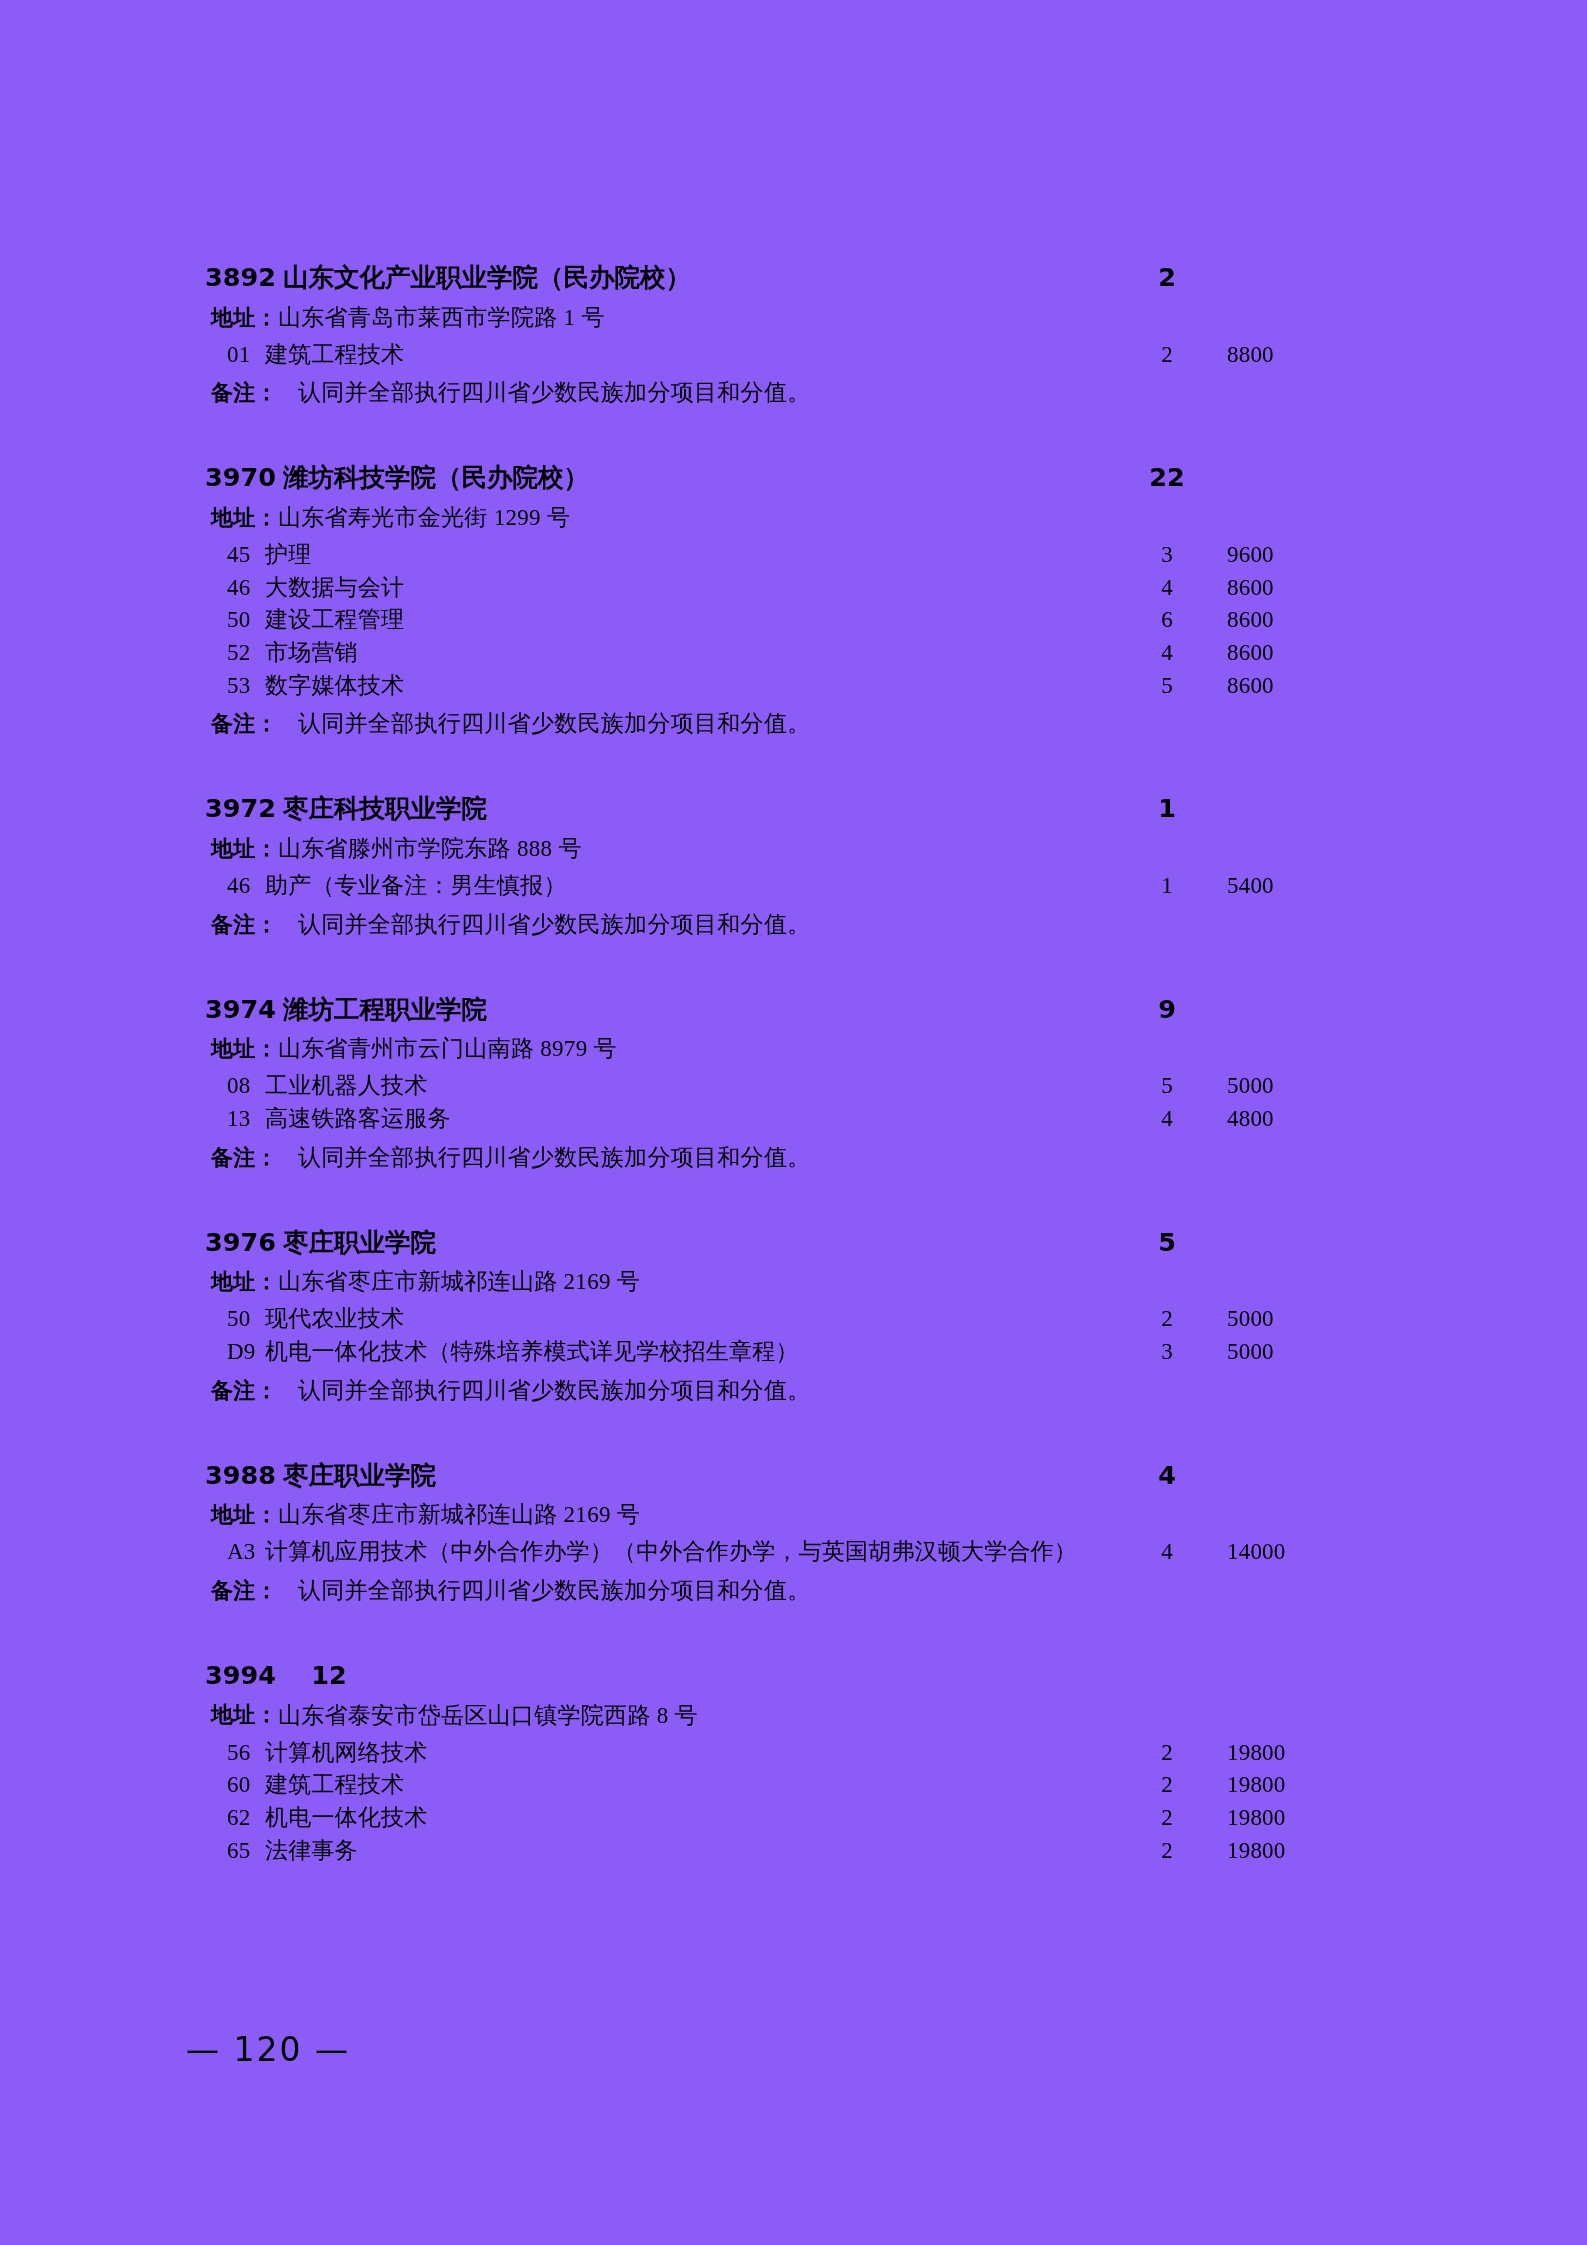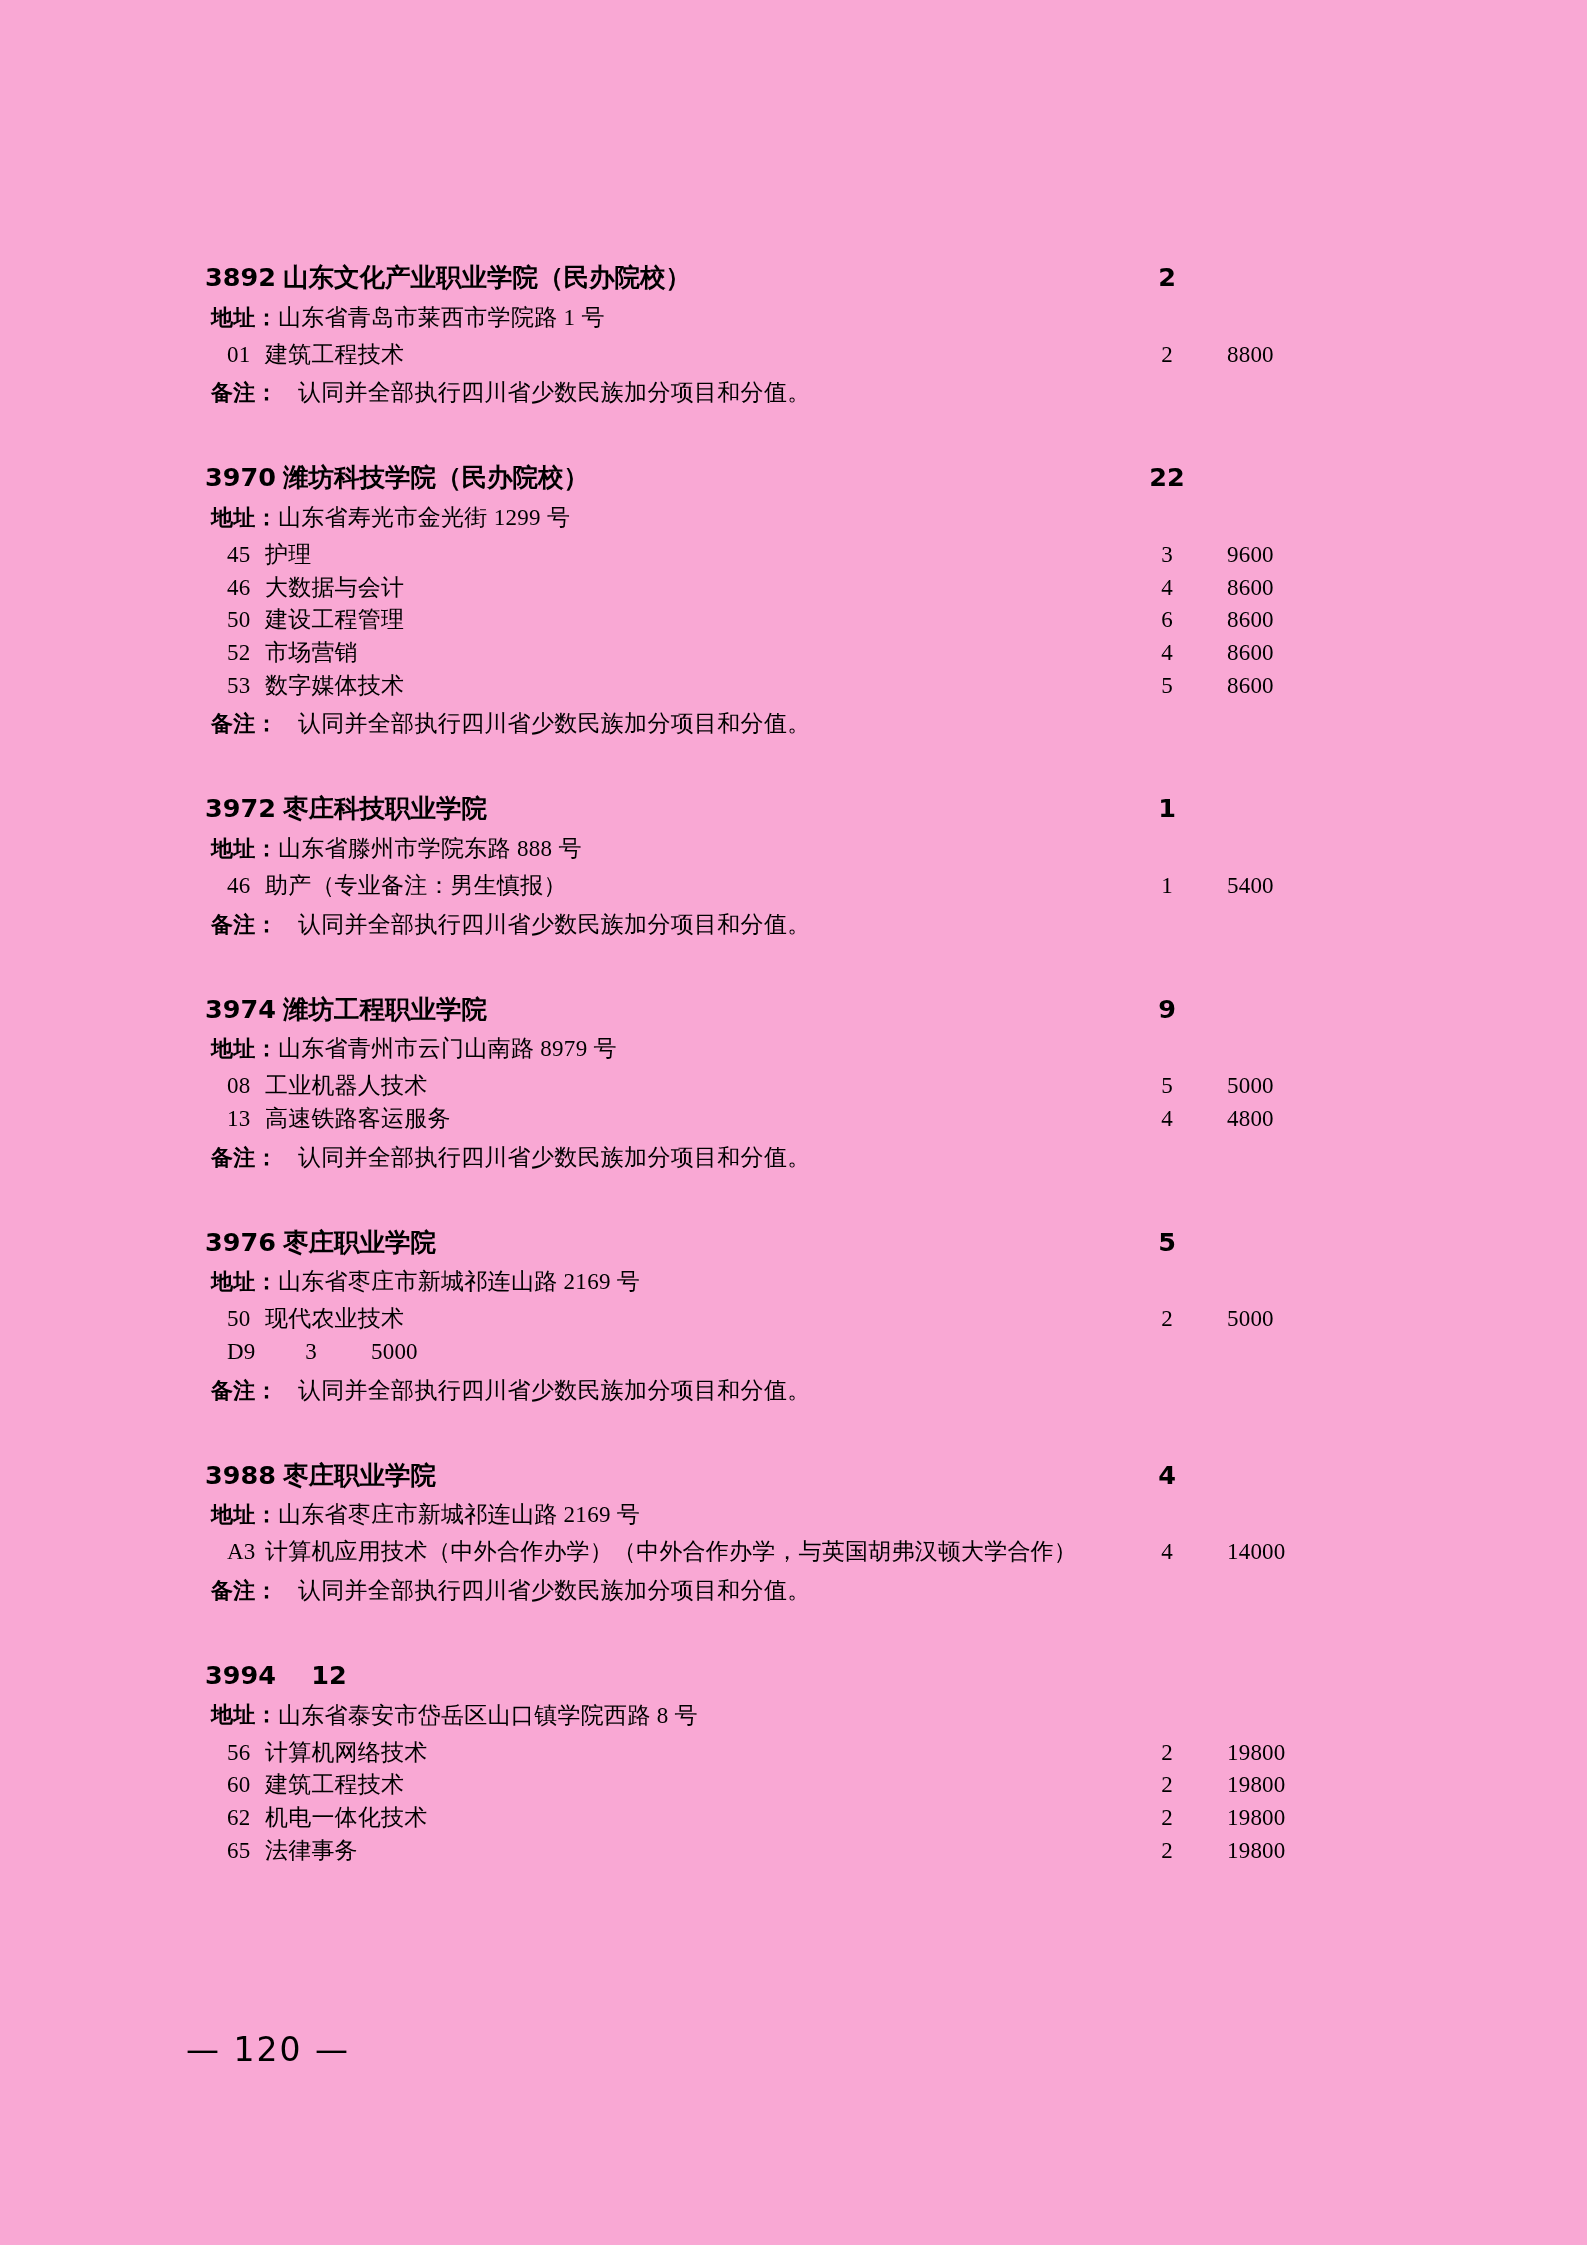--- a/index.html
+++ b/index.html
@@ -4,21 +4,21 @@
 <style>
   html, body {
     margin: 0;
     padding: 0;
     background: #ffffff;
   }
   .page {
     position: relative;
     width: 1587px;
     height: 2245px;
-    background: #f9a8d4;
+    background: #8b5cf6;
     font-family: "Liberation Serif", serif;
     color: #000000;
     box-sizing: border-box;
   }
   .content {
     position: absolute;
     left: 205px;
     top: 262px;
     width: 1100px;
   }
@@ -280,20 +280,21 @@
         </div>
         <div class="majors">
           <div class="major-row">
             <span class="mcode">50</span>
             <span class="mname">现代农业技术</span>
             <span class="mplan">2</span>
             <span class="mfee">5000</span>
           </div>
           <div class="major-row">
             <span class="mcode">D9</span>
+            <span class="mname">机电一体化技术（特殊培养模式详见学校招生章程）</span>
             <span class="mplan">3</span>
             <span class="mfee">5000</span>
           </div>
         </div>
         <div class="note">
           <span class="lbl">备注：</span>
           <span class="val">认同并全部执行四川省少数民族加分项目和分值。</span>
         </div>
       </div>
       <div class="school-block">

